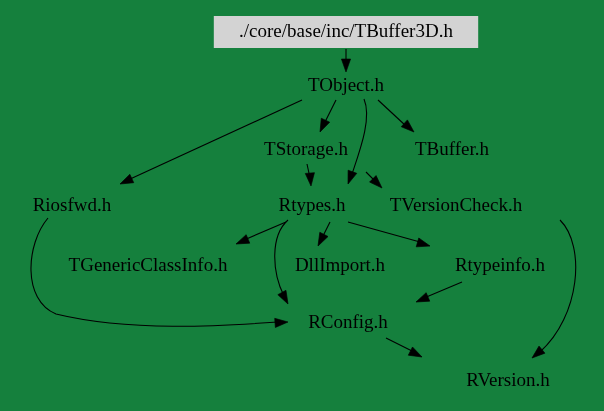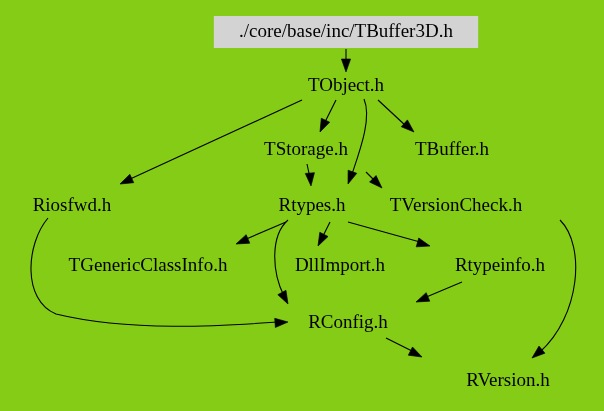--- a/index.html
+++ b/index.html
@@ -4,21 +4,21 @@
 <style>
   html, body {
     margin: 0;
     padding: 0;
     background: #ffffff;
   }
   #graph-root {
     position: relative;
     width: 604px;
     height: 411px;
-    background: #84cc16;
+    background: #15803d;
     overflow: hidden;
     font-family: "Liberation Serif", "DejaVu Serif", serif;
   }
   svg.graph-canvas {
     position: absolute;
     left: 0;
     top: 0;
     width: 604px;
     height: 411px;
   }

